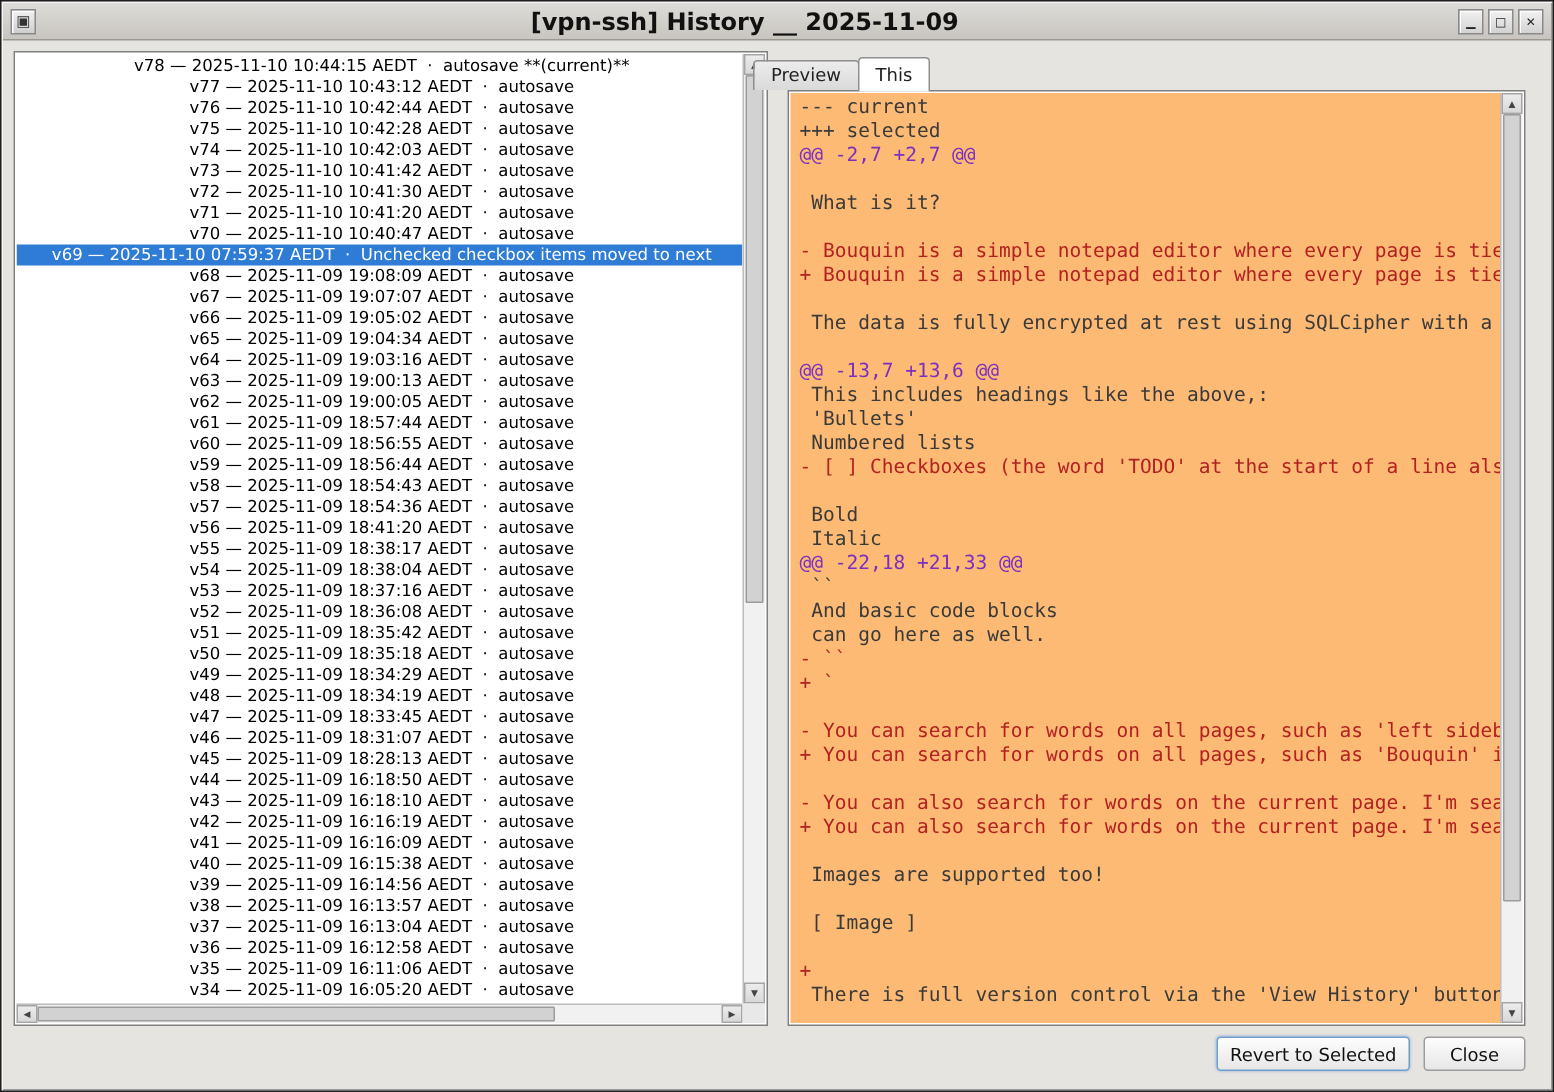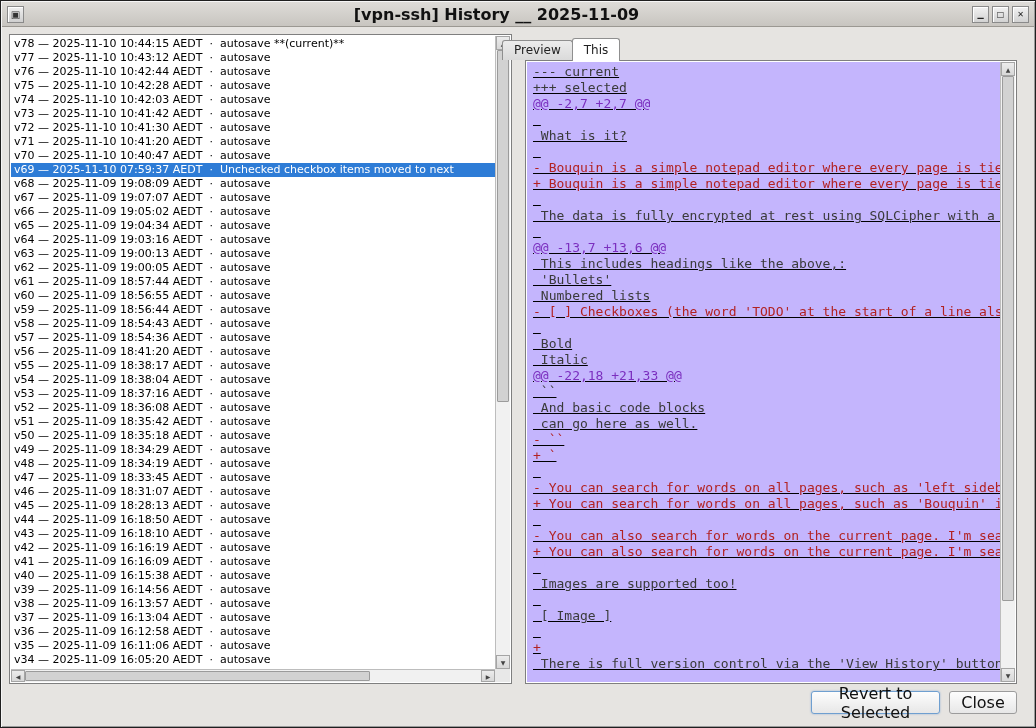--- a/index.html
+++ b/index.html
@@ -29,29 +29,29 @@
             font-size:8px; color:#222; }
 
   
   .panel { position:absolute; background:#fff; border:1px solid #7f7f7f; }
   #history-panel { left:8px; top:33px; width:503px; height:650px; }
   #diff-panel    { left:524px; top:59px; width:492px; height:624px; }
 
   
   .hlist { position:absolute; left:1px; top:1px; right:16px; bottom:14px;
            overflow:hidden; background:#fff; padding-top:1px;
-           font-size:11px; white-space:pre; color:#000; }
+           font-size:11px; white-space:pre; color:#000;text-align:center; }
   .hrow { height:14px; line-height:14px; padding-left:3px; }
   .hrow.selected { background:var(--sel,#2e7cd6); color:#fff; }
 
   
   .diff-body { position:absolute; left:1px; top:1px; right:16px; bottom:1px;
-               overflow:hidden; background:#c4b5fd; padding:2px 0 0 6px;
+               overflow:hidden; background:#fdba74; padding:2px 0 0 6px;
                font-family:"DejaVu Sans Mono", monospace;
-               font-size:13px; line-height:16px; white-space:pre;text-decoration:underline; }
+               font-size:13px; line-height:16px; white-space:pre; }
   .dline { height:16px; }
 
   
   .vscroll { position:absolute; width:15px; background:#f1f1f1; border-left:1px solid #bdbdbd; }
   #history-vscroll { top:1px; right:1px; bottom:14px; }
   #diff-vscroll    { top:1px; right:1px; bottom:1px; }
   .hscroll { position:absolute; height:13px; background:#f1f1f1; border-top:1px solid #bdbdbd; }
   #history-hscroll { left:1px; right:16px; bottom:1px; }
   .sb-btn { position:absolute; background:linear-gradient(#ececec,#d8d8d8);
             border:1px solid #a5a5a5; display:flex; align-items:center; justify-content:center;
@@ -77,21 +77,21 @@
   .tab { height:20px; line-height:19px; padding:0 11px; font-size:12px; color:#222;
          background:linear-gradient(#ececec,#dadada);
          border:1px solid #8f8f8f; border-bottom:none;
          border-radius:3px 3px 0 0; margin-right:-1px; }
   .tab.active { height:23px; line-height:22px; background:#fff; position:relative;
                 margin-bottom:-1px; z-index:4; }
 
   
   .pushbtn { position:absolute; top:690px; height:23px; border-radius:3px;
              border:1px solid #9c9c9c; background:linear-gradient(#fdfdfd,#e7e7e7);
-             font-family:"DejaVu Sans", sans-serif; font-size:16px; color:#101010;
+             font-family:"DejaVu Sans", sans-serif; font-size:12px; color:#101010;
              display:flex; align-items:center; justify-content:center; }
   #revert-btn { left:810px; width:129px; border-color:#6f9fd0;
                 box-shadow:0 0 2px rgba(70,130,200,.55); }
   #close-btn { left:948px; width:68px; }
 </style>
 </head>
 <body>
 
 <div class="window">
 

